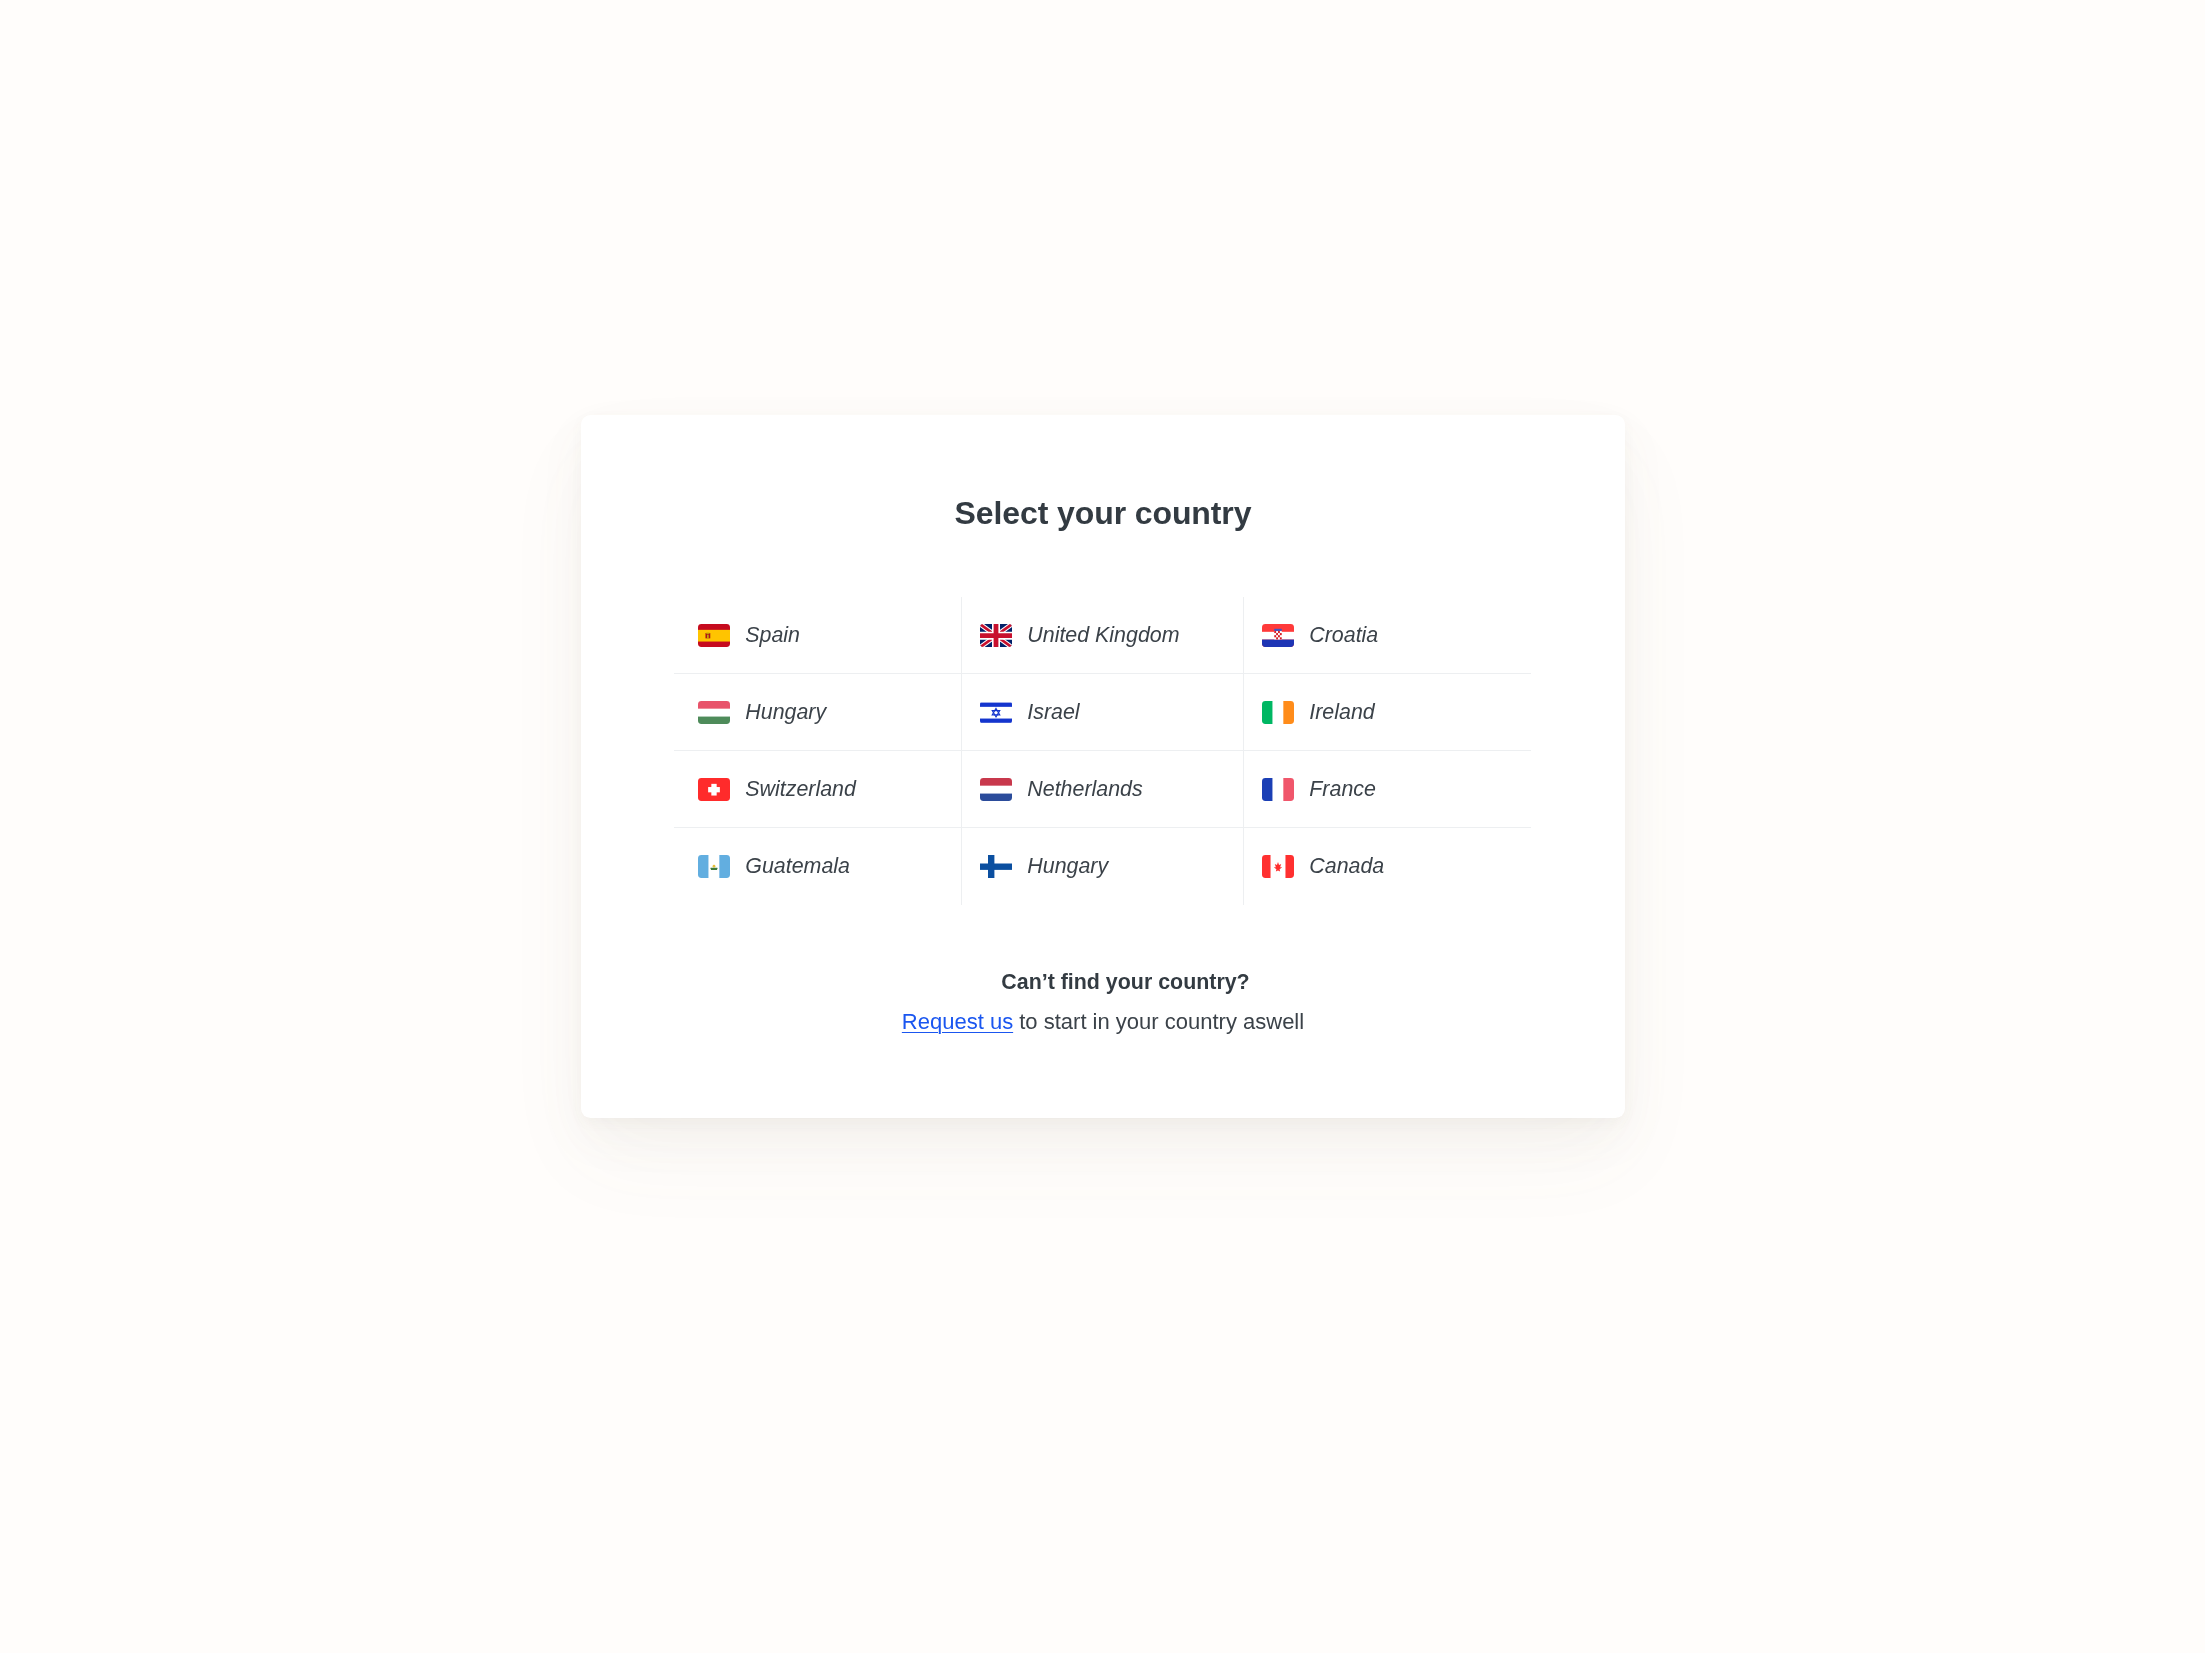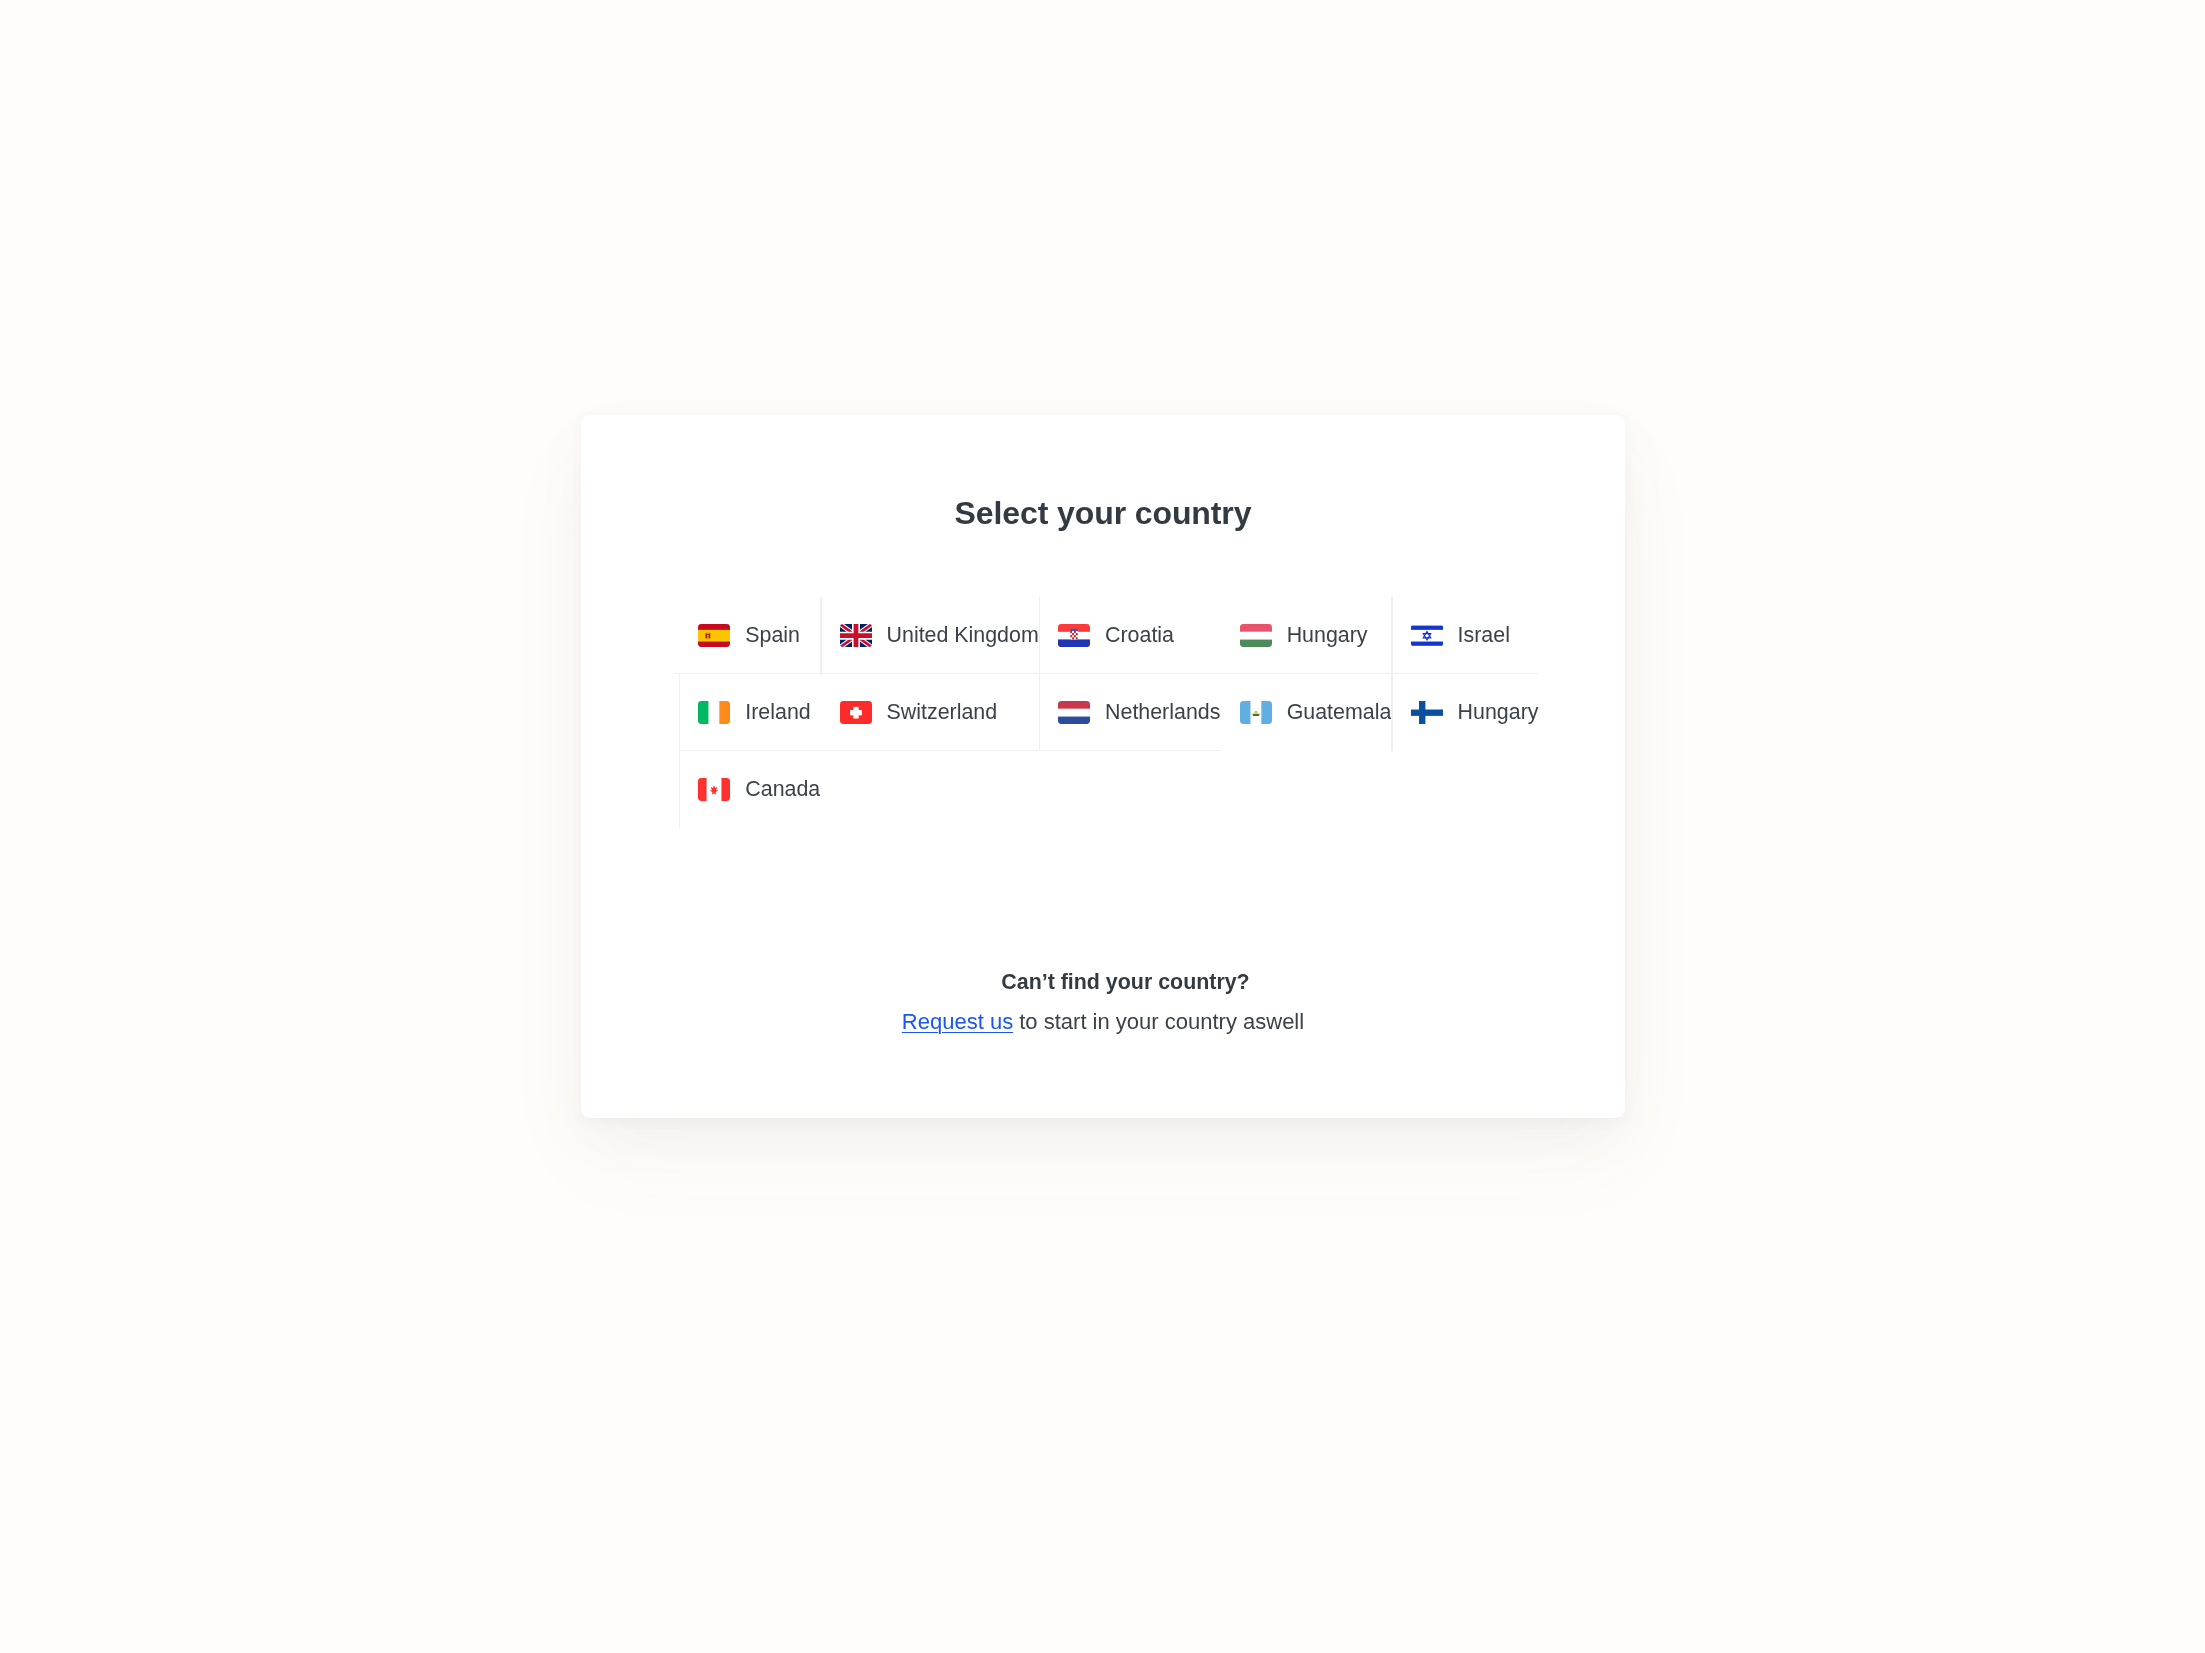--- a/index.html
+++ b/index.html
@@ -49,21 +49,22 @@
     line-height: 1.2;
   }
 
   
   .country-grid {
     position: absolute;
     left: 98px;
     top: 182px;
     width: 846px;
     display: grid;
-    grid-template-columns: repeat(5, 1fr);
+    grid-template-columns: repeat(3, 1fr);
+    font-style: italic;
   }
 
   .country-cell {
     position: relative;
     height: 77px;
     display: flex;
     align-items: center;
     padding-left: 19.3px;
     box-sizing: border-box;
     cursor: pointer;
@@ -266,20 +267,30 @@
         <div class="country-cell row-3 col-2">
           <span class="flag">
             <svg viewBox="0 0 60 44" preserveAspectRatio="none" xmlns="http://www.w3.org/2000/svg">
       <rect width="60" height="14.7" fill="#C8384C"></rect>
       <rect y="14.7" width="60" height="14.6" fill="#FFFFFF"></rect>
       <rect y="29.3" width="60" height="14.7" fill="#2B4C9B"></rect>
     </svg>
           </span>
           <span class="country-label">Netherlands</span>
         </div>
+        <div class="country-cell row-3 col-3">
+          <span class="flag">
+            <svg viewBox="0 0 60 44" preserveAspectRatio="none" xmlns="http://www.w3.org/2000/svg">
+      <rect width="20" height="44" fill="#1B3FB5"></rect>
+      <rect x="20" width="20" height="44" fill="#FFFFFF"></rect>
+      <rect x="40" width="20" height="44" fill="#F0566B"></rect>
+    </svg>
+          </span>
+          <span class="country-label">France</span>
+        </div>
         <div class="country-cell row-4 col-1">
           <span class="flag">
             <svg viewBox="0 0 60 44" preserveAspectRatio="none" xmlns="http://www.w3.org/2000/svg">
       <rect width="20" height="44" fill="#62AEE0"></rect>
       <rect x="20" width="20" height="44" fill="#FFFFFF"></rect>
       <rect x="40" width="20" height="44" fill="#62AEE0"></rect>
       <g transform="translate(30,22)">
         <circle cx="0" cy="-1" r="2.6" fill="#E7C03A"></circle>
         <path d="M-6,3 L6,3 M-5,5 L5,5" stroke="#3F7A3B" stroke-width="2" stroke-linecap="round"></path>
       </g>

